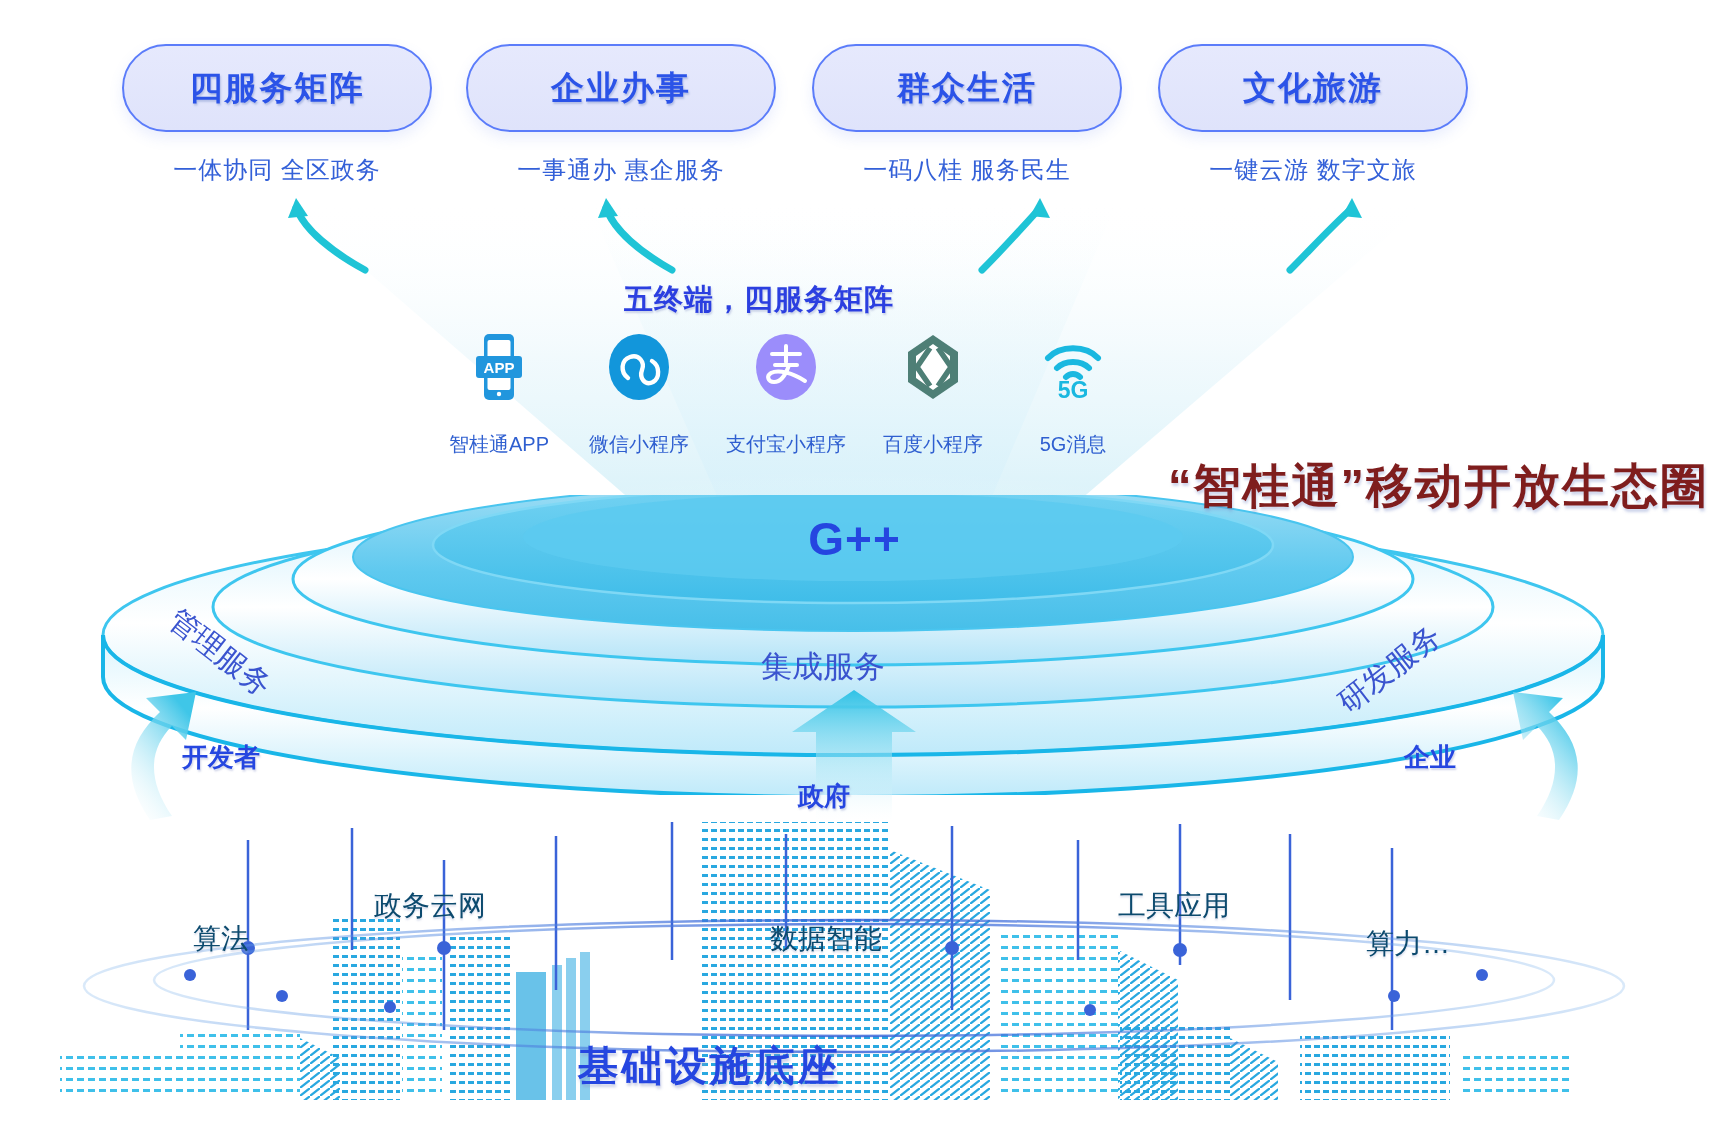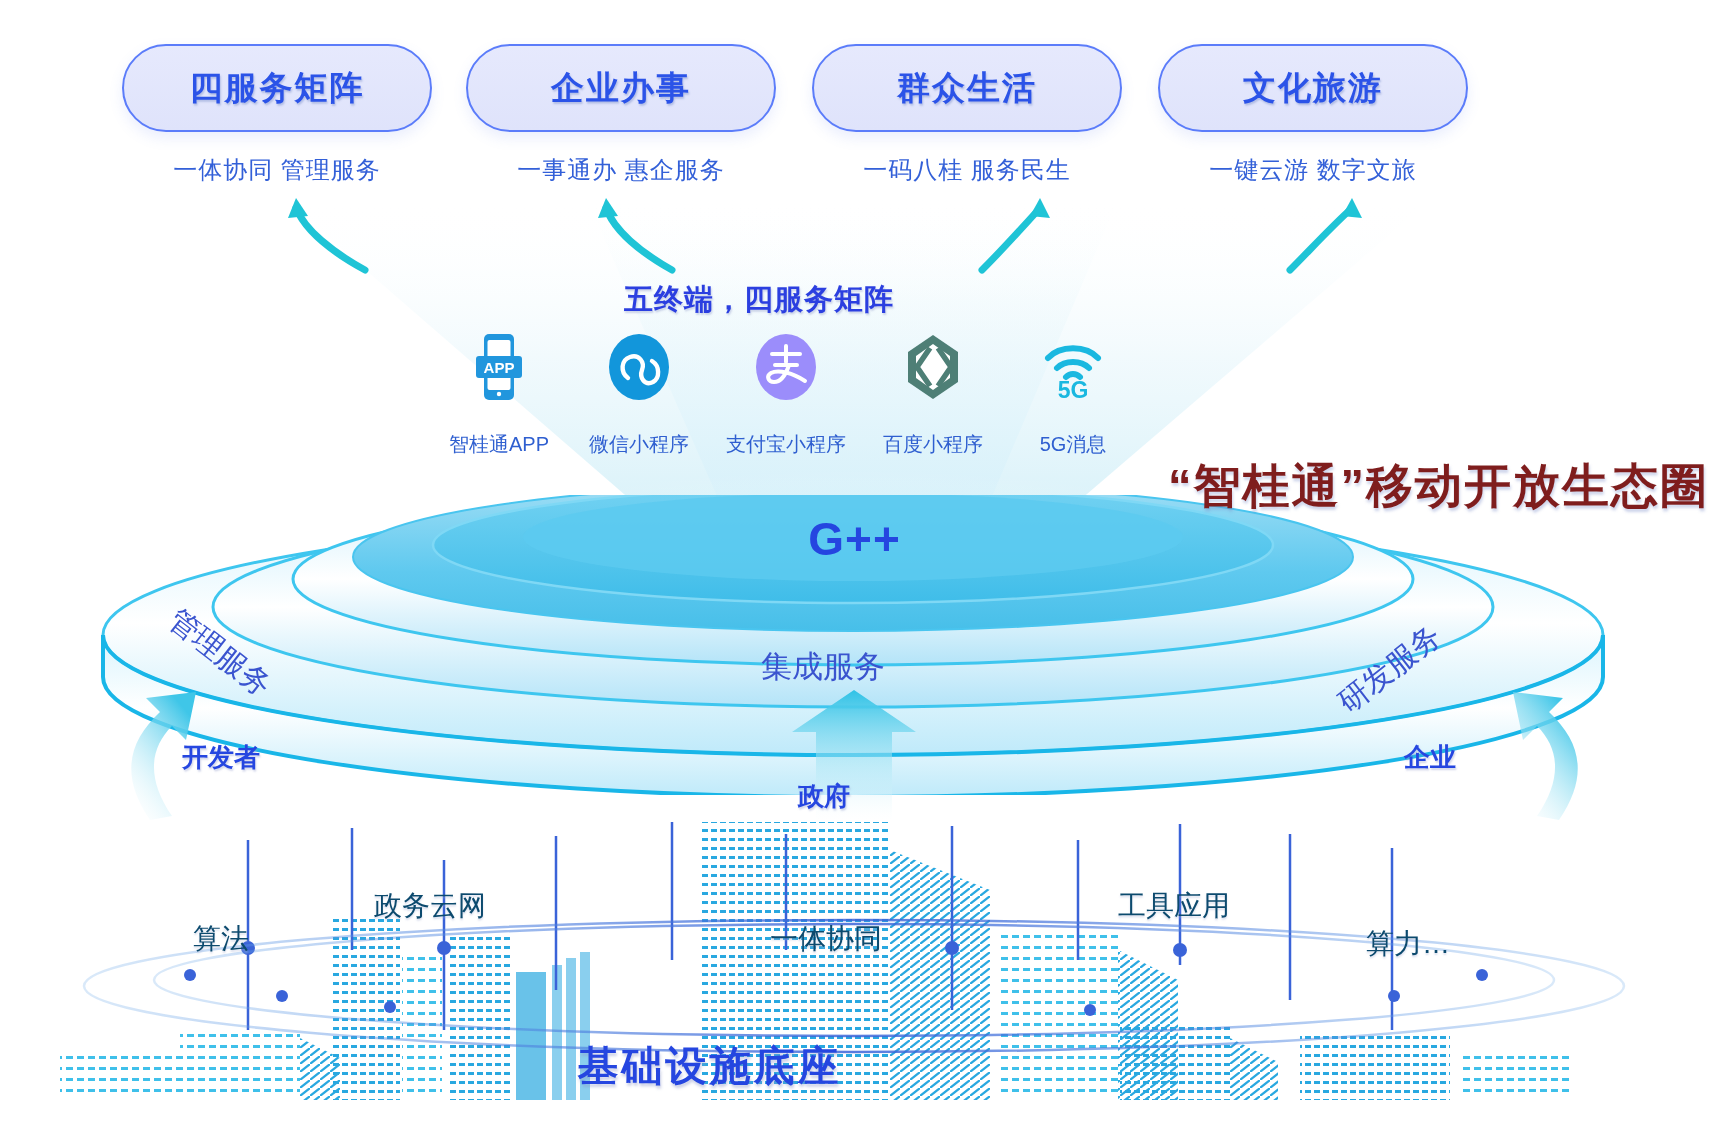--- a/index.html
+++ b/index.html
@@ -134,21 +134,21 @@
 
     <ellipse cx="855" cy="560" rx="430" ry="90" fill="url(#glowG)"></ellipse>
   </svg>
 
   <div class="pill-row">
 
     <div class="pill-col" style="left:122px;">
       <div class="pill">
         <span class="pill-label">四服务矩阵</span>
       </div>
-      <div class="pill-sub">一体协同 管理服务</div>
+      <div class="pill-sub">一体协同 全区政务</div>
     </div>
 
     <div class="pill-col" style="left:466px;">
       <div class="pill">
         <span class="pill-label">企业办事</span>
       </div>
       <div class="pill-sub">一事通办 惠企服务</div>
     </div>
 
     <div class="pill-col" style="left:1158px;">
@@ -394,19 +394,19 @@
       <circle cx="282" cy="196" r="6"></circle>
       <circle cx="390" cy="207" r="6"></circle>
       <circle cx="1394" cy="196" r="6"></circle>
       <circle cx="1482" cy="175" r="6"></circle>
       <circle cx="1090" cy="210" r="6"></circle>
     </g>
   </svg>
 
   <div class="infra-label il-1">算法</div>
   <div class="infra-label il-2">政务云网</div>
-  <div class="infra-label il-3">一体协同</div>
+  <div class="infra-label il-3">数据智能</div>
   <div class="infra-label il-4">工具应用</div>
   <div class="infra-label il-5">算力…</div>
 
   <div class="base-title">基础设施底座</div>
 
 </div>
 
 </body></html>

